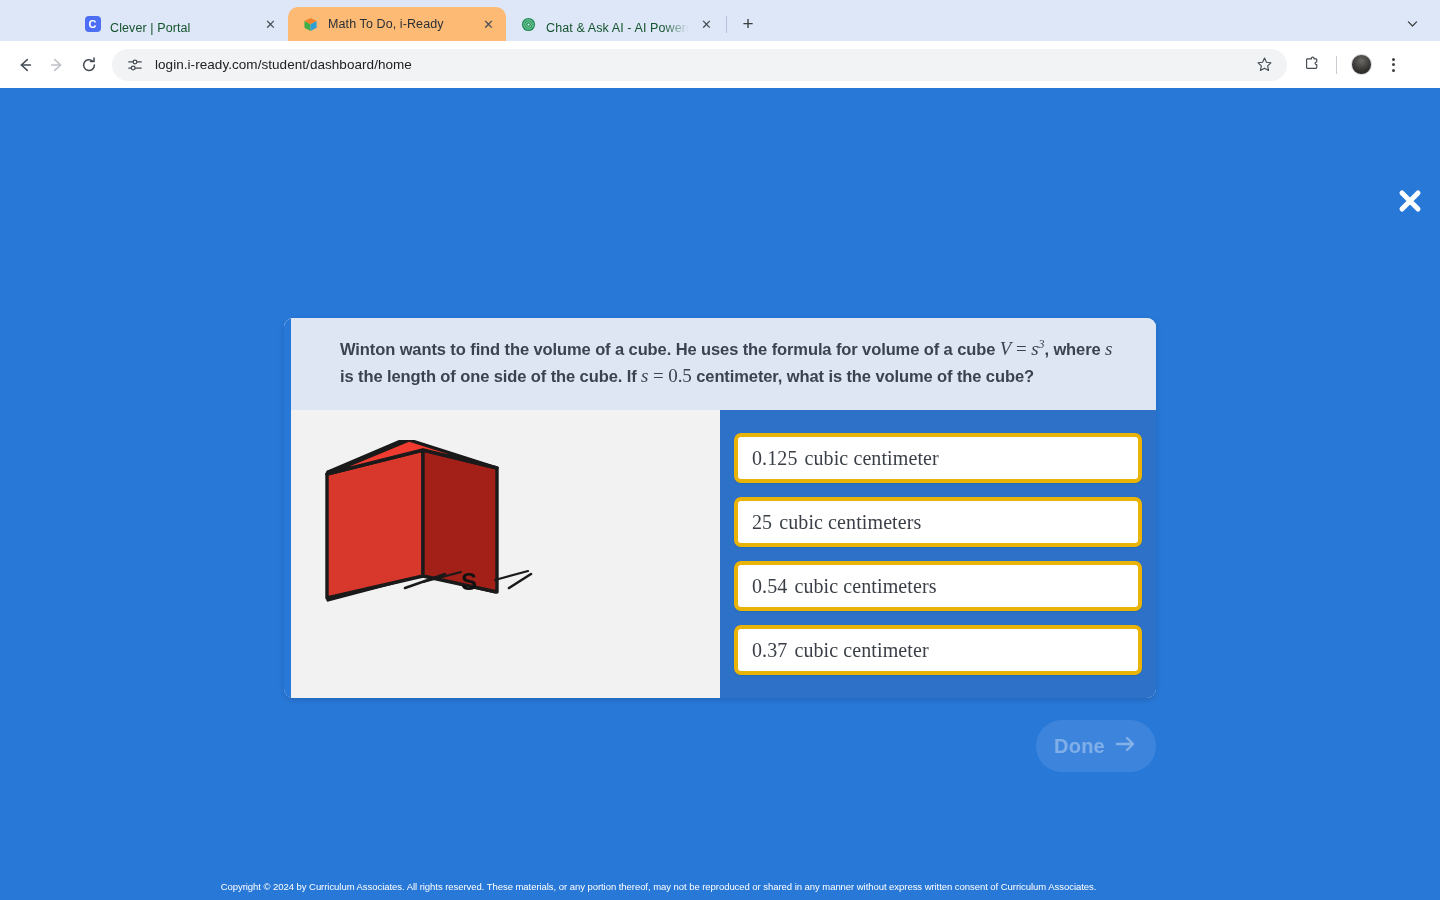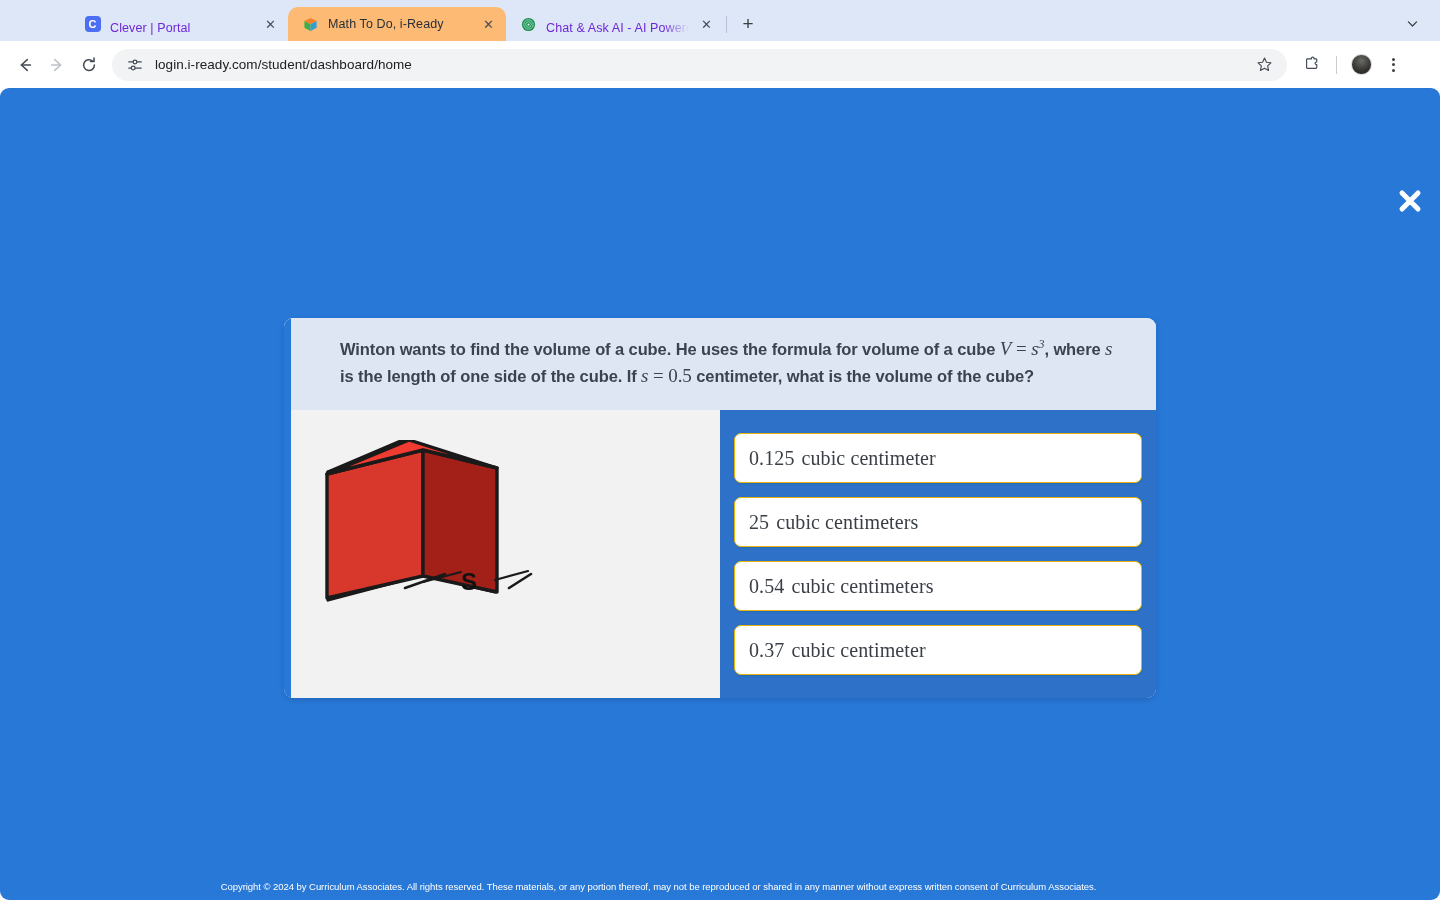--- a/index.html
+++ b/index.html
@@ -32,21 +32,21 @@
   .fav-clever {
     width: 16px; height: 16px; border-radius: 4px; background: #4c6ef5;
     color: #fff; font-size: 11px; font-weight: bold;
     display: flex; align-items: center; justify-content: center;
     font-family: "Liberation Sans", sans-serif;
   }
   .tab-title {
     flex: 1; white-space: nowrap; overflow: hidden;
     font-size: 12.5px; letter-spacing: .1px;
   }
-  .tab.inactive .tab-title { color: #6d28d9; margin-top: 8px; }
+  .tab.inactive .tab-title { color: #14532d; margin-top: 8px; }
   .tab.fade .tab-title {
     -webkit-mask-image: linear-gradient(to right, #000 82%, transparent 100%);
     mask-image: linear-gradient(to right, #000 82%, transparent 100%);
   }
   .tab-close {
     width: 17px; height: 17px; flex: 0 0 17px; border-radius: 50%;
     display: flex; align-items: center; justify-content: center;
     font-size: 13px; color: #4a4f57; line-height: 1;
   }
   .tab-divider {
@@ -91,21 +91,21 @@
     width: 21px; height: 21px; border-radius: 50%;
     background: radial-gradient(circle at 50% 30%, #6c6a66 0%, #3a3835 55%, #1e1d1b 100%);
     border: 1px solid #cfd3d8;
   }
   .dots { display: flex; flex-direction: column; gap: 2.5px; align-items: center; }
   .dots i { width: 3px; height: 3px; border-radius: 50%; background: #3c4043; display: block; }
 
   
   .page {
     position: relative; width: 1440px; height: 812px;
-    background: #2878d8; overflow: hidden; border-radius: 9px;
+    background: #2878d8; overflow: hidden;
   }
   .close-x {
     position: absolute; top: 93px; right: 10px;
     width: 40px; height: 40px;
     display: flex; align-items: center; justify-content: center;
     color: #ffffff;
   }
 
   
   .card {
@@ -137,21 +137,21 @@
     width: 429px; background: #f2f2f2; position: relative;
     height: 288px; flex: 0 0 429px;
   }
   .cube-wrap { position: absolute; left: 22px; top: 30px; }
 
   .answers {
     flex: 1; background: #2d72c8; padding: 23px 14px 23px 14px;
     display: flex; flex-direction: column; gap: 14px;
   }
   .choice {
-    background: #ffffff; border: 1px solid #eab308; border-radius: 7px;
+    background: #ffffff; border: 4px solid #eab308; border-radius: 7px;
     height: 50px; display: flex; align-items: center;
     padding: 0 14px; box-shadow: 0 1px 2px rgba(0,0,0,.10);
   }
   .choice-text {
     font-family: "Liberation Serif", serif;
     font-size: 20px; color: #3a3f47; letter-spacing: .1px;
   }
   .choice-num { margin-right: 7px; }
 
   .done-btn {
@@ -348,16 +348,24 @@
 
         <div class="choice">
           <span class="choice-text choice-num">0.37</span>
           <span class="choice-text">cubic centimeter</span>
         </div>
 
       </div>
     </div>
   </div>
 
+  <div class="done-btn">
+    <span class="done-label">Done</span>
+    <span>
+      <svg width="24" height="20" viewBox="0 0 24 20">
+        <path d="M3 10 H19 M13 4 L19 10 L13 16" fill="none" stroke="rgba(255,255,255,.36)" stroke-width="2.4" stroke-linecap="round" stroke-linejoin="round"></path>
+      </svg>
+    </span>
+  </div>
 
   <div class="footer">Copyright © 2024 by Curriculum Associates. All rights reserved. These materials, or any portion thereof, may not be reproduced or shared in any manner without express written consent of Curriculum Associates.</div>
 
 </div>
 
 </body></html>

